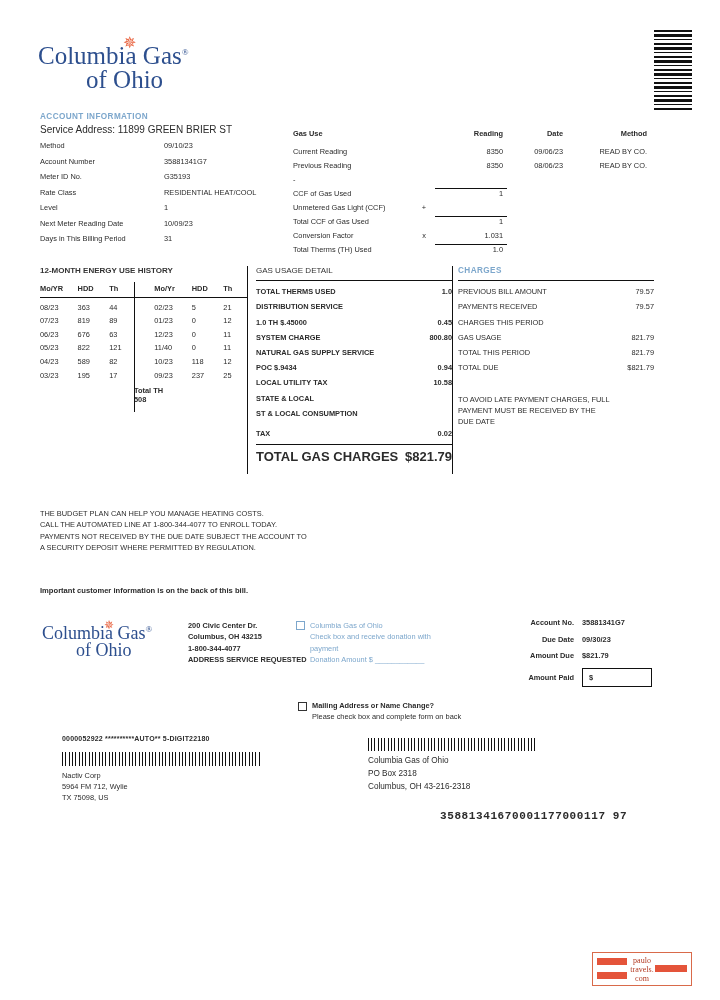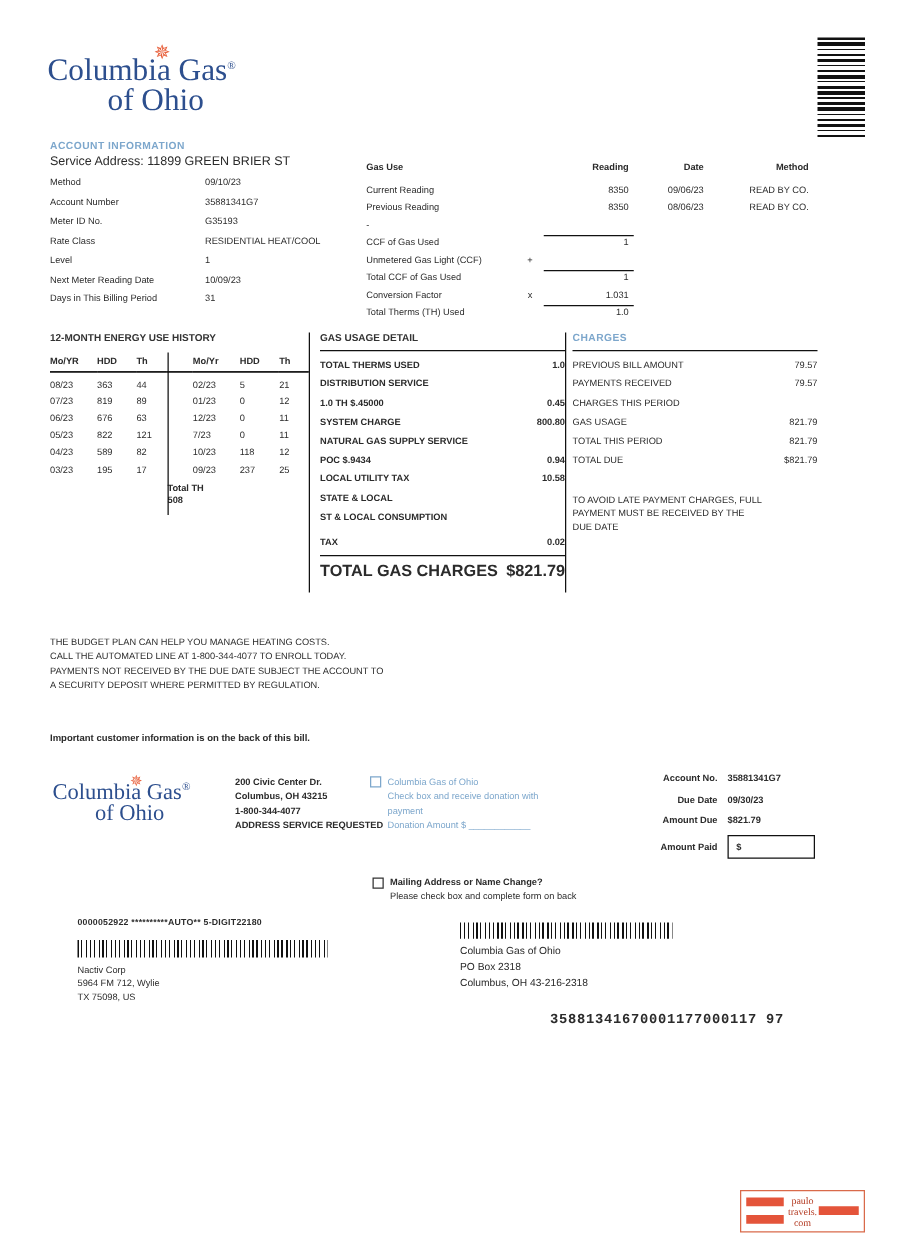--- a/index.html
+++ b/index.html
@@ -176,21 +176,21 @@
   .hist-inner-div {
     position: absolute;
     left: 94px;
     top: 16px;
     height: 130px;
     border-left: 1px solid #111;
   }
 
   
   .gud { position: absolute; left: 216px; top: 0; width: 196px; }
-  .gud-title { color: #333; margin-bottom: 5px; font-size: 8px; font-weight: bold; }
+  .gud-title { color: #333; margin-bottom: 5px; font-size: 8px; font-weight: normal; }
   .gud-rule { border-top: 1.2px solid #111; }
   .gud-row {
     display: flex;
     justify-content: space-between;
     font-size: 7.4px;
     padding-top: 6.2px;
     font-weight: bold;
   }
   .gud-row .amt { font-variant-numeric: tabular-nums; }
   .gud-total {
@@ -572,21 +572,21 @@
             <td></td>
             <td>12/23</td>
             <td>0</td>
             <td>11</td>
           </tr>
           <tr>
             <td>05/23</td>
             <td>822</td>
             <td>121</td>
             <td></td>
-            <td>7/23</td>
+            <td>11/40</td>
             <td>0</td>
             <td>11</td>
           </tr>
           <tr>
             <td>04/23</td>
             <td>589</td>
             <td>82</td>
             <td></td>
             <td>10/23</td>
             <td>118</td>

